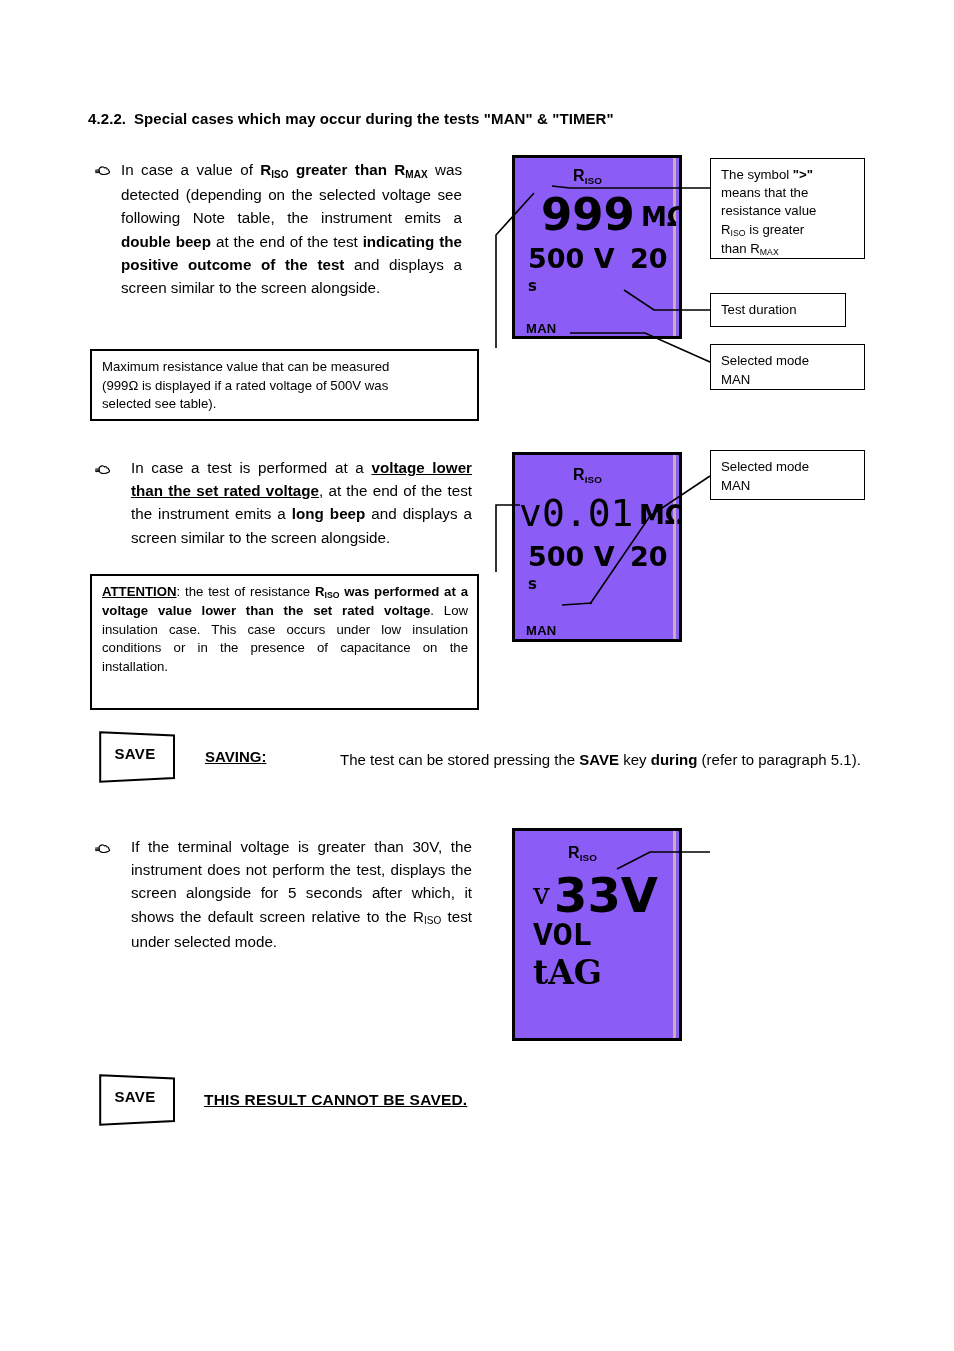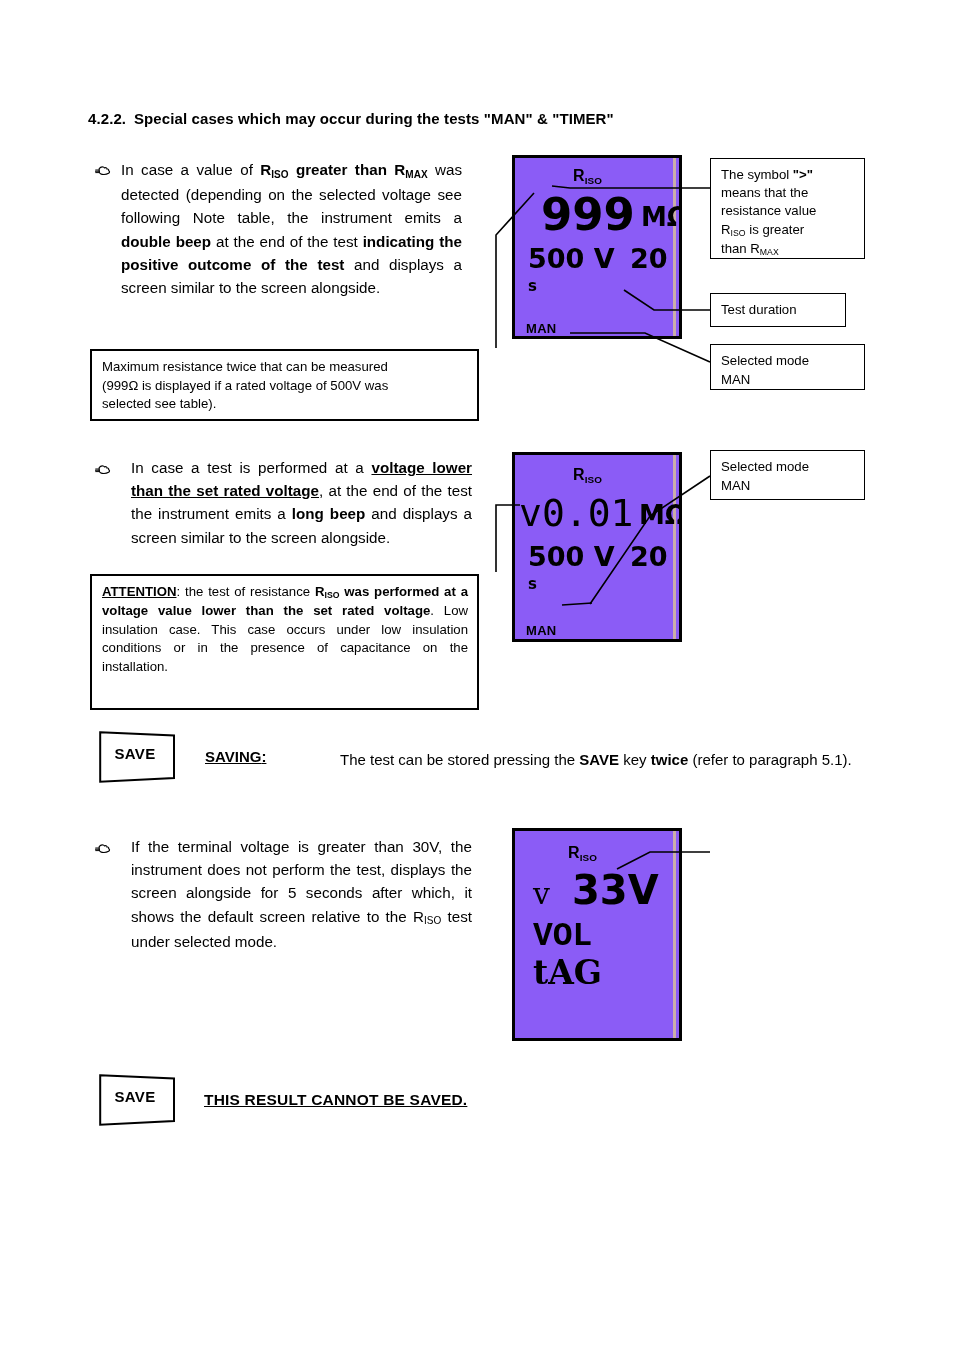--- a/index.html
+++ b/index.html
@@ -188,21 +188,21 @@
       <path d="M2 8.3 L7 8.3 M6.2 5.6 q1.6 -2.2 4.0 -1.6 q1.0 .25 1.3 .9 q1.3 -.55 2.1 .15 q.55 .5 .45 1.0 q1.0 -.2 1.5 .45 q.45 .6 .1 1.25 q.8 .2 .9 1.0 q.1 1.0 -.95 1.6 q-2.0 1.15 -4.6 1.15 q-2.2 0 -3.5 -.8 q-1.3 -.8 -1.4 -2.2 z" fill="none" stroke="#000" stroke-width="1.1"></path>
       <path d="M2.3 7.0 L6.6 7.0 M2.3 9.6 L6.6 9.6" stroke="#000" stroke-width="1.0"></path>
     </svg>
   </div>
 
   <div class="bullet-block" style="left:121px; top:158px; width:341px;">
     <span>In case a value of </span><b><span>R</span><sub>ISO</sub></b><b><span> greater than </span></b><b><span>R</span><sub>MAX</sub></b><span> was detected (depending on the selected voltage see following Note table, the instrument emits a </span><b>double beep</b><span> at the end of the test </span><b>indicating the positive outcome of the test</b><span> and displays a screen similar to the screen alongside.</span>
   </div>
 
   <div class="box thick" style="left:90px; top:349px; width:389px; height:72px;">
-    <div>Maximum resistance twice that can be measured</div>
+    <div>Maximum resistance value that can be measured</div>
     <div>(999Ω is displayed if a rated voltage of 500V was</div>
     <div>selected see table).</div>
   </div>
 
   <div class="lcd" style="left:512px; top:155px; width:170px; height:184px;">
     <div class="edge" style="right:3px;"></div>
     <div class="riso" style="left:58px; top:9px;">
       <span>R</span><sub>ISO</sub>
     </div>
     <div class="big" style="left:26px; top:30px; font-size:45px;">999</div>
@@ -270,41 +270,41 @@
       <path d="M1.2 1.2 L75 4.5 L75 47 L1.2 50.8 Z" fill="#fff" stroke="#000" stroke-width="2"></path>
     </svg>
     <div class="lbl">SAVE</div>
   </div>
 
   <div class="saving-label" style="left:205px; top:748px;">
     <span>SAVING</span><span class="saving-colon">:</span>
   </div>
 
   <div class="saving-text" style="left:340px; top:748px; width:528px;">
-    <span>The test can be stored pressing the </span><b>SAVE</b><span> key </span><b>twice</b><span> (refer to paragraph 5.1).</span>
+    <span>The test can be stored pressing the </span><b>SAVE</b><span> key </span><b>during</b><span> (refer to paragraph 5.1).</span>
   </div>
 
   <div class="hand" style="left:93px; top:841px;">
     <svg width="20" height="16" viewBox="0 0 20 16" aria-hidden="true">
       <path d="M2 8.3 L7 8.3 M6.2 5.6 q1.6 -2.2 4.0 -1.6 q1.0 .25 1.3 .9 q1.3 -.55 2.1 .15 q.55 .5 .45 1.0 q1.0 -.2 1.5 .45 q.45 .6 .1 1.25 q.8 .2 .9 1.0 q.1 1.0 -.95 1.6 q-2.0 1.15 -4.6 1.15 q-2.2 0 -3.5 -.8 q-1.3 -.8 -1.4 -2.2 z" fill="none" stroke="#000" stroke-width="1.1"></path>
       <path d="M2.3 7.0 L6.6 7.0 M2.3 9.6 L6.6 9.6" stroke="#000" stroke-width="1.0"></path>
     </svg>
   </div>
 
   <div class="bullet-block" style="left:131px; top:835px; width:341px;">
     <span>If the terminal voltage is greater than 30V, the instrument does not perform the test, displays the screen alongside for 5 seconds after which, it shows the default screen relative to the </span><span>R</span><sub>ISO</sub><span> test under selected mode.</span>
   </div>
 
   <div class="lcd" style="left:512px; top:828px; width:170px; height:213px;">
     <div class="edge" style="right:3px;"></div>
     <div class="riso" style="left:53px; top:13px;">
       <span>R</span><sub>ISO</sub>
     </div>
     <div class="big" style="left:18px; top:45px; font-size:30px; font-weight:normal; font-family:'DejaVu Serif', serif;">v</div>
-    <div class="big" style="left:57px; top:36px; font-size:40px; font-family:'DejaVu Sans', sans-serif;">33V</div>
+    <div class="big" style="left:39px; top:36px; font-size:48px; font-family:'DejaVu Sans', sans-serif;">33V</div>
     <div class="big" style="left:18px; top:87px; font-size:33px; font-family:Liberation Mono, monospace;">VOL</div>
     <div class="big" style="left:18px; top:122px; font-size:33px; font-family:'DejaVu Serif', serif;">tAG</div>
   </div>
 
 
   <div class="savekey" style="left:99px; top:1074px;">
     <svg class="shape" width="84" height="52" viewBox="0 0 84 52" aria-hidden="true">
       <path d="M1.2 1.2 L75 4.5 L75 47 L1.2 50.8 Z" fill="#fff" stroke="#000" stroke-width="2"></path>
     </svg>
     <div class="lbl">SAVE</div>

